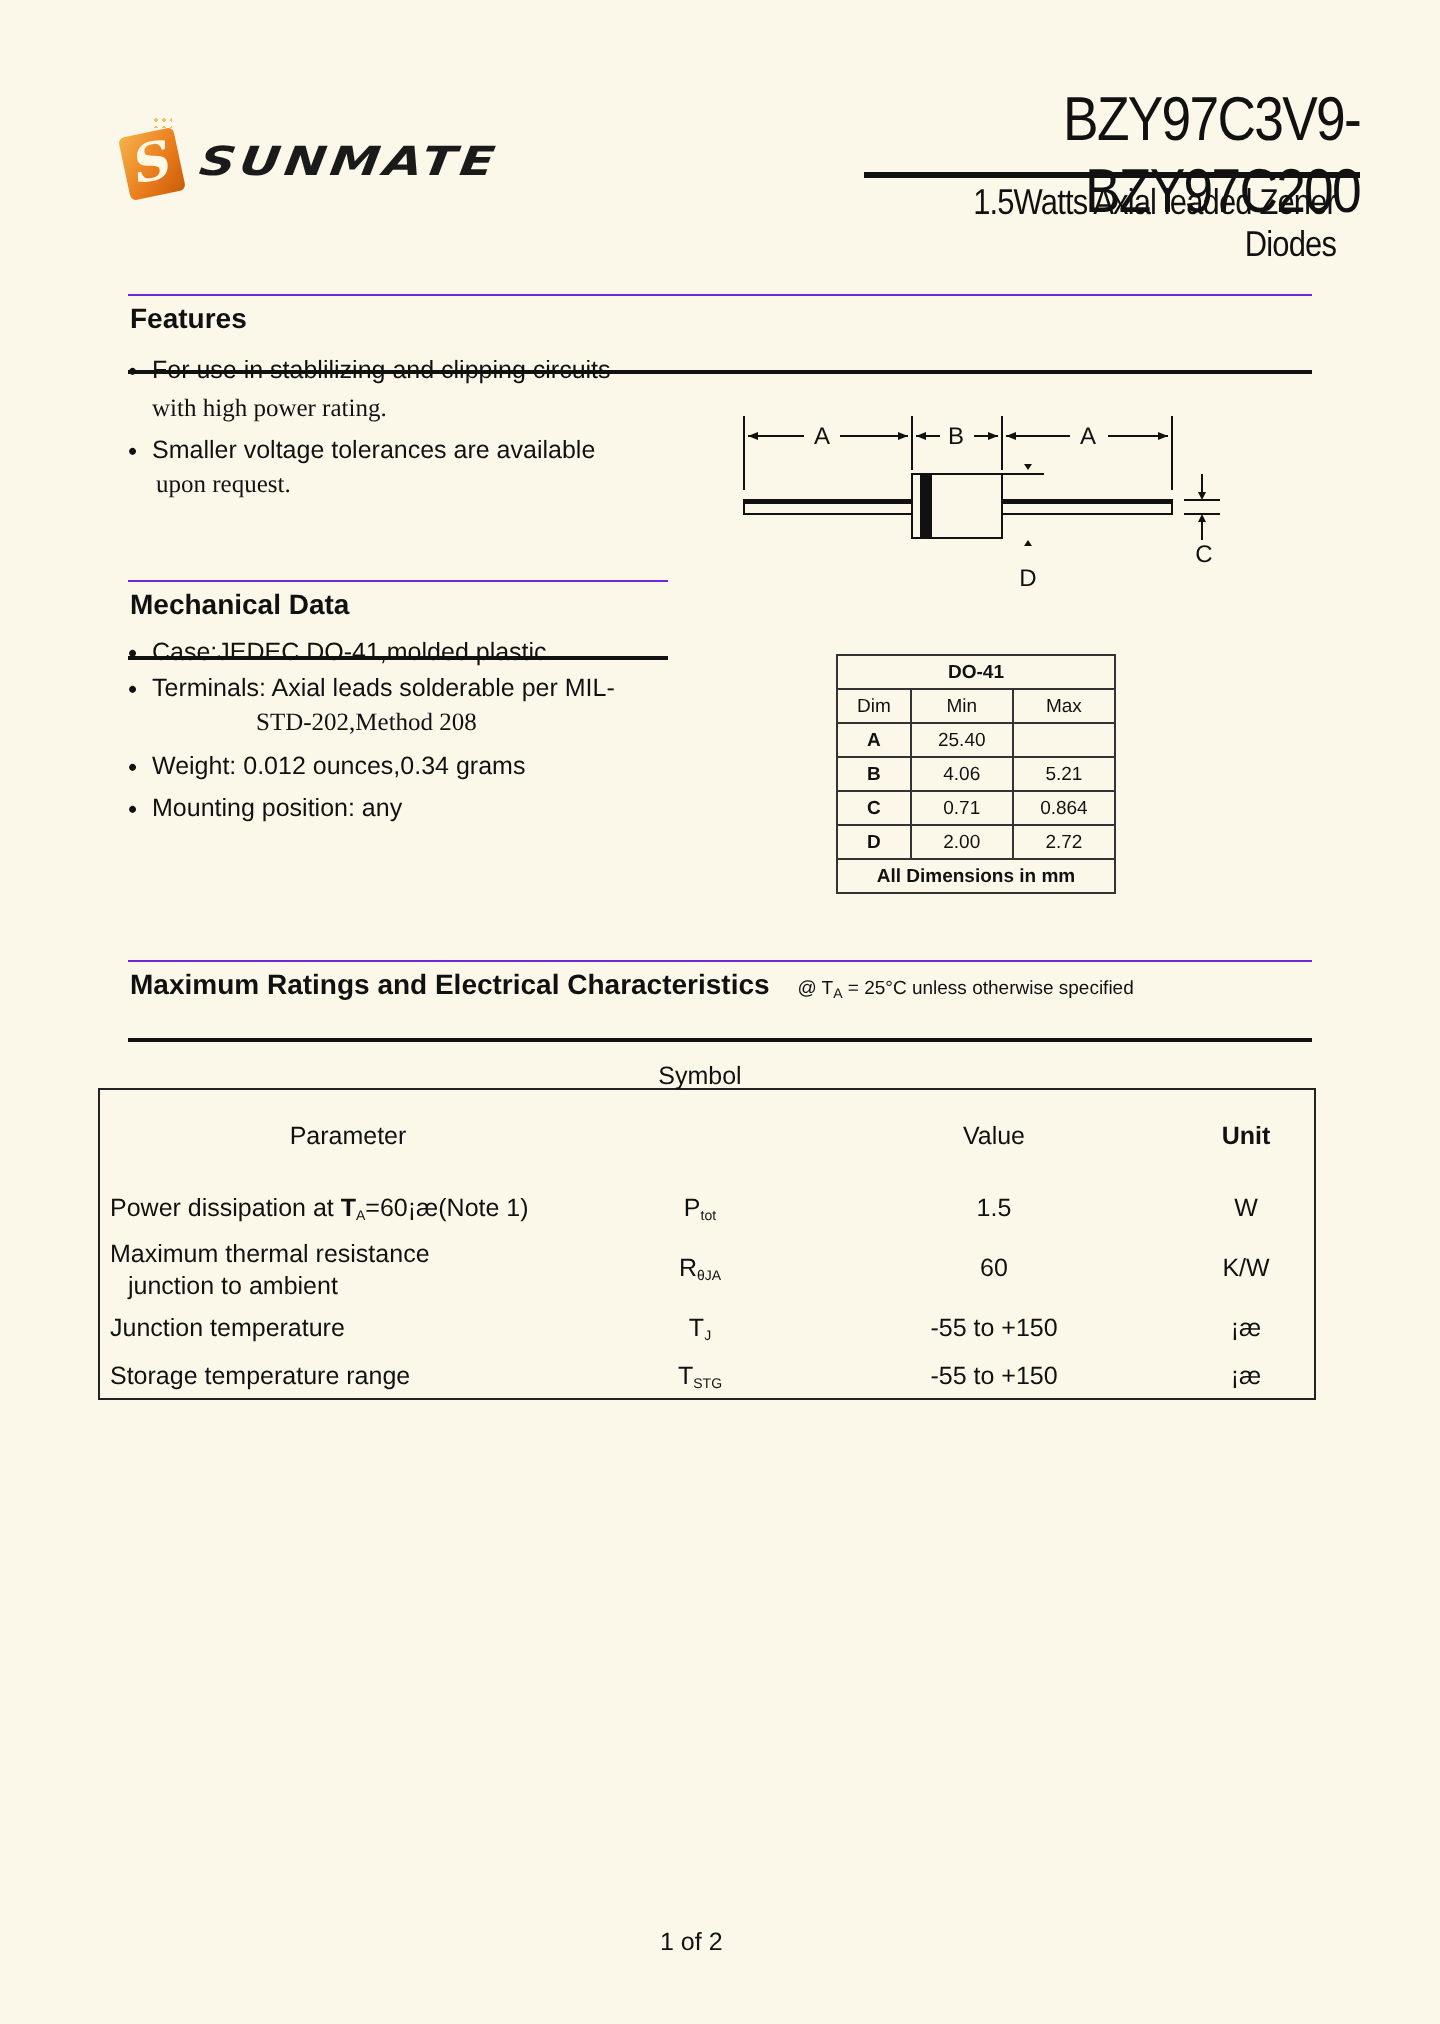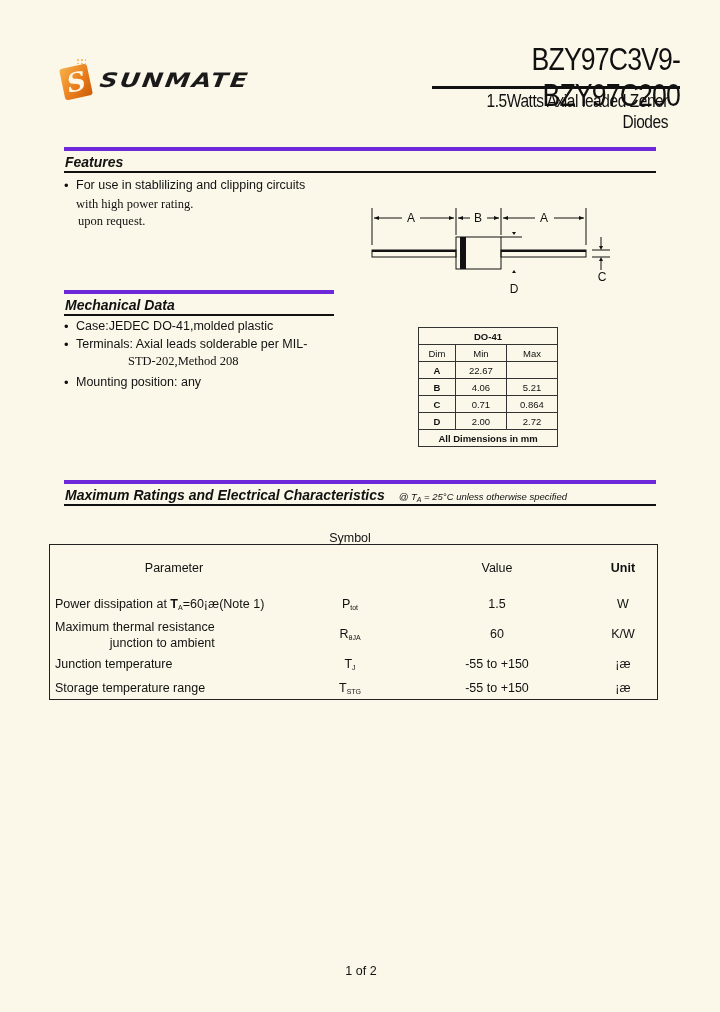--- a/index.html
+++ b/index.html
@@ -32,22 +32,22 @@
     left: 420px; top: 42px; width: 260px; text-align: right; font-size: 31px;
     letter-spacing: -1px; transform: scaleX(0.86); transform-origin: right center;
   }
   .title-rule { left: 432px; top: 86px; width: 248px; height: 3px; background: #111; }
   .subtitle {
     left: 420px; top: 91px; width: 248px; text-align: right; font-size: 18px;
     transform: scaleX(0.86); transform-origin: right center; letter-spacing: -0.5px;
   }
 
   .sec-head {
-    position: absolute; font-weight: bold; font-size: 14px; padding: 2px 0 1px 0;
-    border-top: 4px solid #6d28d9; border-bottom: 2px solid #111; font-style: italic;
+    position: absolute; font-weight: bold; font-size: 14px; padding: 2px 0 18px 0;
+    border-top: 1px solid #6d28d9; border-bottom: 2px solid #111;
   }
   .sec-head .title-text { display: inline-block; padding: 1px 0 0 1px; }
 
   .bullets { font-size: 12.5px; line-height: 17px; }
   .bullets .li { position: relative; padding-left: 16px; }
   .bullets .li::before { content: "•"; position: absolute; left: 4px; top: 0; font-size: 13px; }
   .bullets .cont { padding-left: 16px; font-family: Liberation Serif, serif; }
 
   
   .dim-table {
@@ -59,21 +59,21 @@
   .dim-table td.dim { font-weight: bold; }
 
   
   .ratings-box {
     left: 49px; top: 544px; width: 607px; height: 154px;
     border: 1px solid #222;
   }
   .rt { position: absolute; font-size: 12.5px; }
   .center { text-align: center; }
   sub.s { font-size: 7px; vertical-align: -2px; }
-  .page-num { left: 330px; top: 964px; width: 62px; text-align: center; font-size: 12.5px; }
+  .page-num { left: 330px; top: 964px; width: 62px; text-align: left; font-size: 12.5px; }
 </style>
 </head>
 <body>
 
 <div class="abs logo">
   <div class="logo-mark">
       <span>S</span>
     </div>
   <div class="logo-dots"></div>
   <div class="logo-text">SUNMATE</div>
@@ -82,20 +82,21 @@
 <div class="abs title">BZY97C3V9-BZY97C200</div>
 <div class="abs title-rule"></div>
 <div class="abs subtitle">1.5Watts Axial leaded Zener Diodes</div>
 
 <div class="sec-head" style="left:64px;top:147px;width:592px;">
   <span class="title-text">Features</span>
 </div>
 <div class="abs bullets" style="left:60px;top:177px;width:290px;">
   <div class="li"><span>For use in stablilizing and clipping circuits</span></div>
   <div class="cont" style="margin-top:2px;">with high power rating.</div>
+  <div class="li" style="margin-top:4px;"><span>Smaller voltage tolerances are available</span></div>
   <div class="cont" style="padding-left:18px;">upon request.</div>
 </div>
 
 <svg class="abs" style="left:360px;top:195px;" width="260" height="105" viewBox="0 0 260 105">
   <g stroke="#111" fill="none" stroke-width="1">
     <line x1="12" y1="13" x2="12" y2="50"></line>
     <line x1="96" y1="13" x2="96" y2="40"></line>
     <line x1="141" y1="13" x2="141" y2="40"></line>
     <line x1="226" y1="13" x2="226" y2="50"></line>
     <line x1="14" y1="23" x2="42" y2="23"></line>
@@ -137,36 +138,37 @@
   </g>
 </svg>
 
 <div class="sec-head" style="left:64px;top:290px;width:270px;">
   <span class="title-text">Mechanical Data</span>
 </div>
 <div class="abs bullets" style="left:60px;top:318px;width:300px;">
   <div class="li"><span>Case:JEDEC DO-41,molded plastic</span></div>
   <div class="li" style="margin-top:1px;"><span>Terminals: Axial leads solderable per MIL-</span></div>
   <div class="cont" style="padding-left:68px;">STD-202,Method 208</div>
+  <div class="li" style="margin-top:5px;"><span>Weight: 0.012 ounces,0.34 grams</span></div>
   <div class="li" style="margin-top:4px;"><span>Mounting position: any</span></div>
 </div>
 
 <table class="abs dim-table">
   <tbody>
       <tr>
         <th colspan="3">DO-41</th>
       </tr>
   <tr>
     <td>Dim</td>
     <td>Min</td>
     <td>Max</td>
   </tr>
   <tr>
     <td class="dim">A</td>
-    <td>22.67</td>
+    <td>25.40</td>
     <td></td>
   </tr>
   <tr>
     <td class="dim">B</td>
     <td>4.06</td>
     <td>5.21</td>
   </tr>
   <tr>
     <td class="dim">C</td>
     <td>0.71</td>
@@ -194,21 +196,21 @@
 <div class="rt center" style="left:460px;top:561px;width:74px;">Value</div>
 <div class="rt center" style="left:600px;top:561px;width:46px;font-weight:bold;">Unit</div>
 
 <div class="rt" style="left:55px;top:597px;"><span>Power dissipation at </span><b>T</b><sub class="s">A</sub><span>=60¡æ(Note 1)</span></div>
 <div class="rt center" style="left:318px;top:597px;width:64px;"><span>P</span><sub class="s">tot</sub></div>
 <div class="rt center" style="left:460px;top:597px;width:74px;">1.5</div>
 <div class="rt center" style="left:600px;top:597px;width:46px;">W</div>
 
 <div class="rt" style="left:55px;top:619px;line-height:16px;">
   <div>Maximum thermal resistance</div>
-  <div style="padding-left:9px;text-align:right;">junction to ambient</div>
+  <div style="padding-left:9px;">junction to ambient</div>
 </div>
 <div class="rt center" style="left:318px;top:627px;width:64px;"><span>R</span><sub class="s">θJA</sub></div>
 <div class="rt center" style="left:460px;top:627px;width:74px;">60</div>
 <div class="rt center" style="left:600px;top:627px;width:46px;">K/W</div>
 
 <div class="rt" style="left:55px;top:657px;">Junction temperature</div>
 <div class="rt center" style="left:318px;top:657px;width:64px;"><span>T</span><sub class="s">J</sub></div>
 <div class="rt center" style="left:455px;top:657px;width:84px;">-55 to +150</div>
 <div class="rt center" style="left:600px;top:657px;width:46px;">¡æ</div>
 

